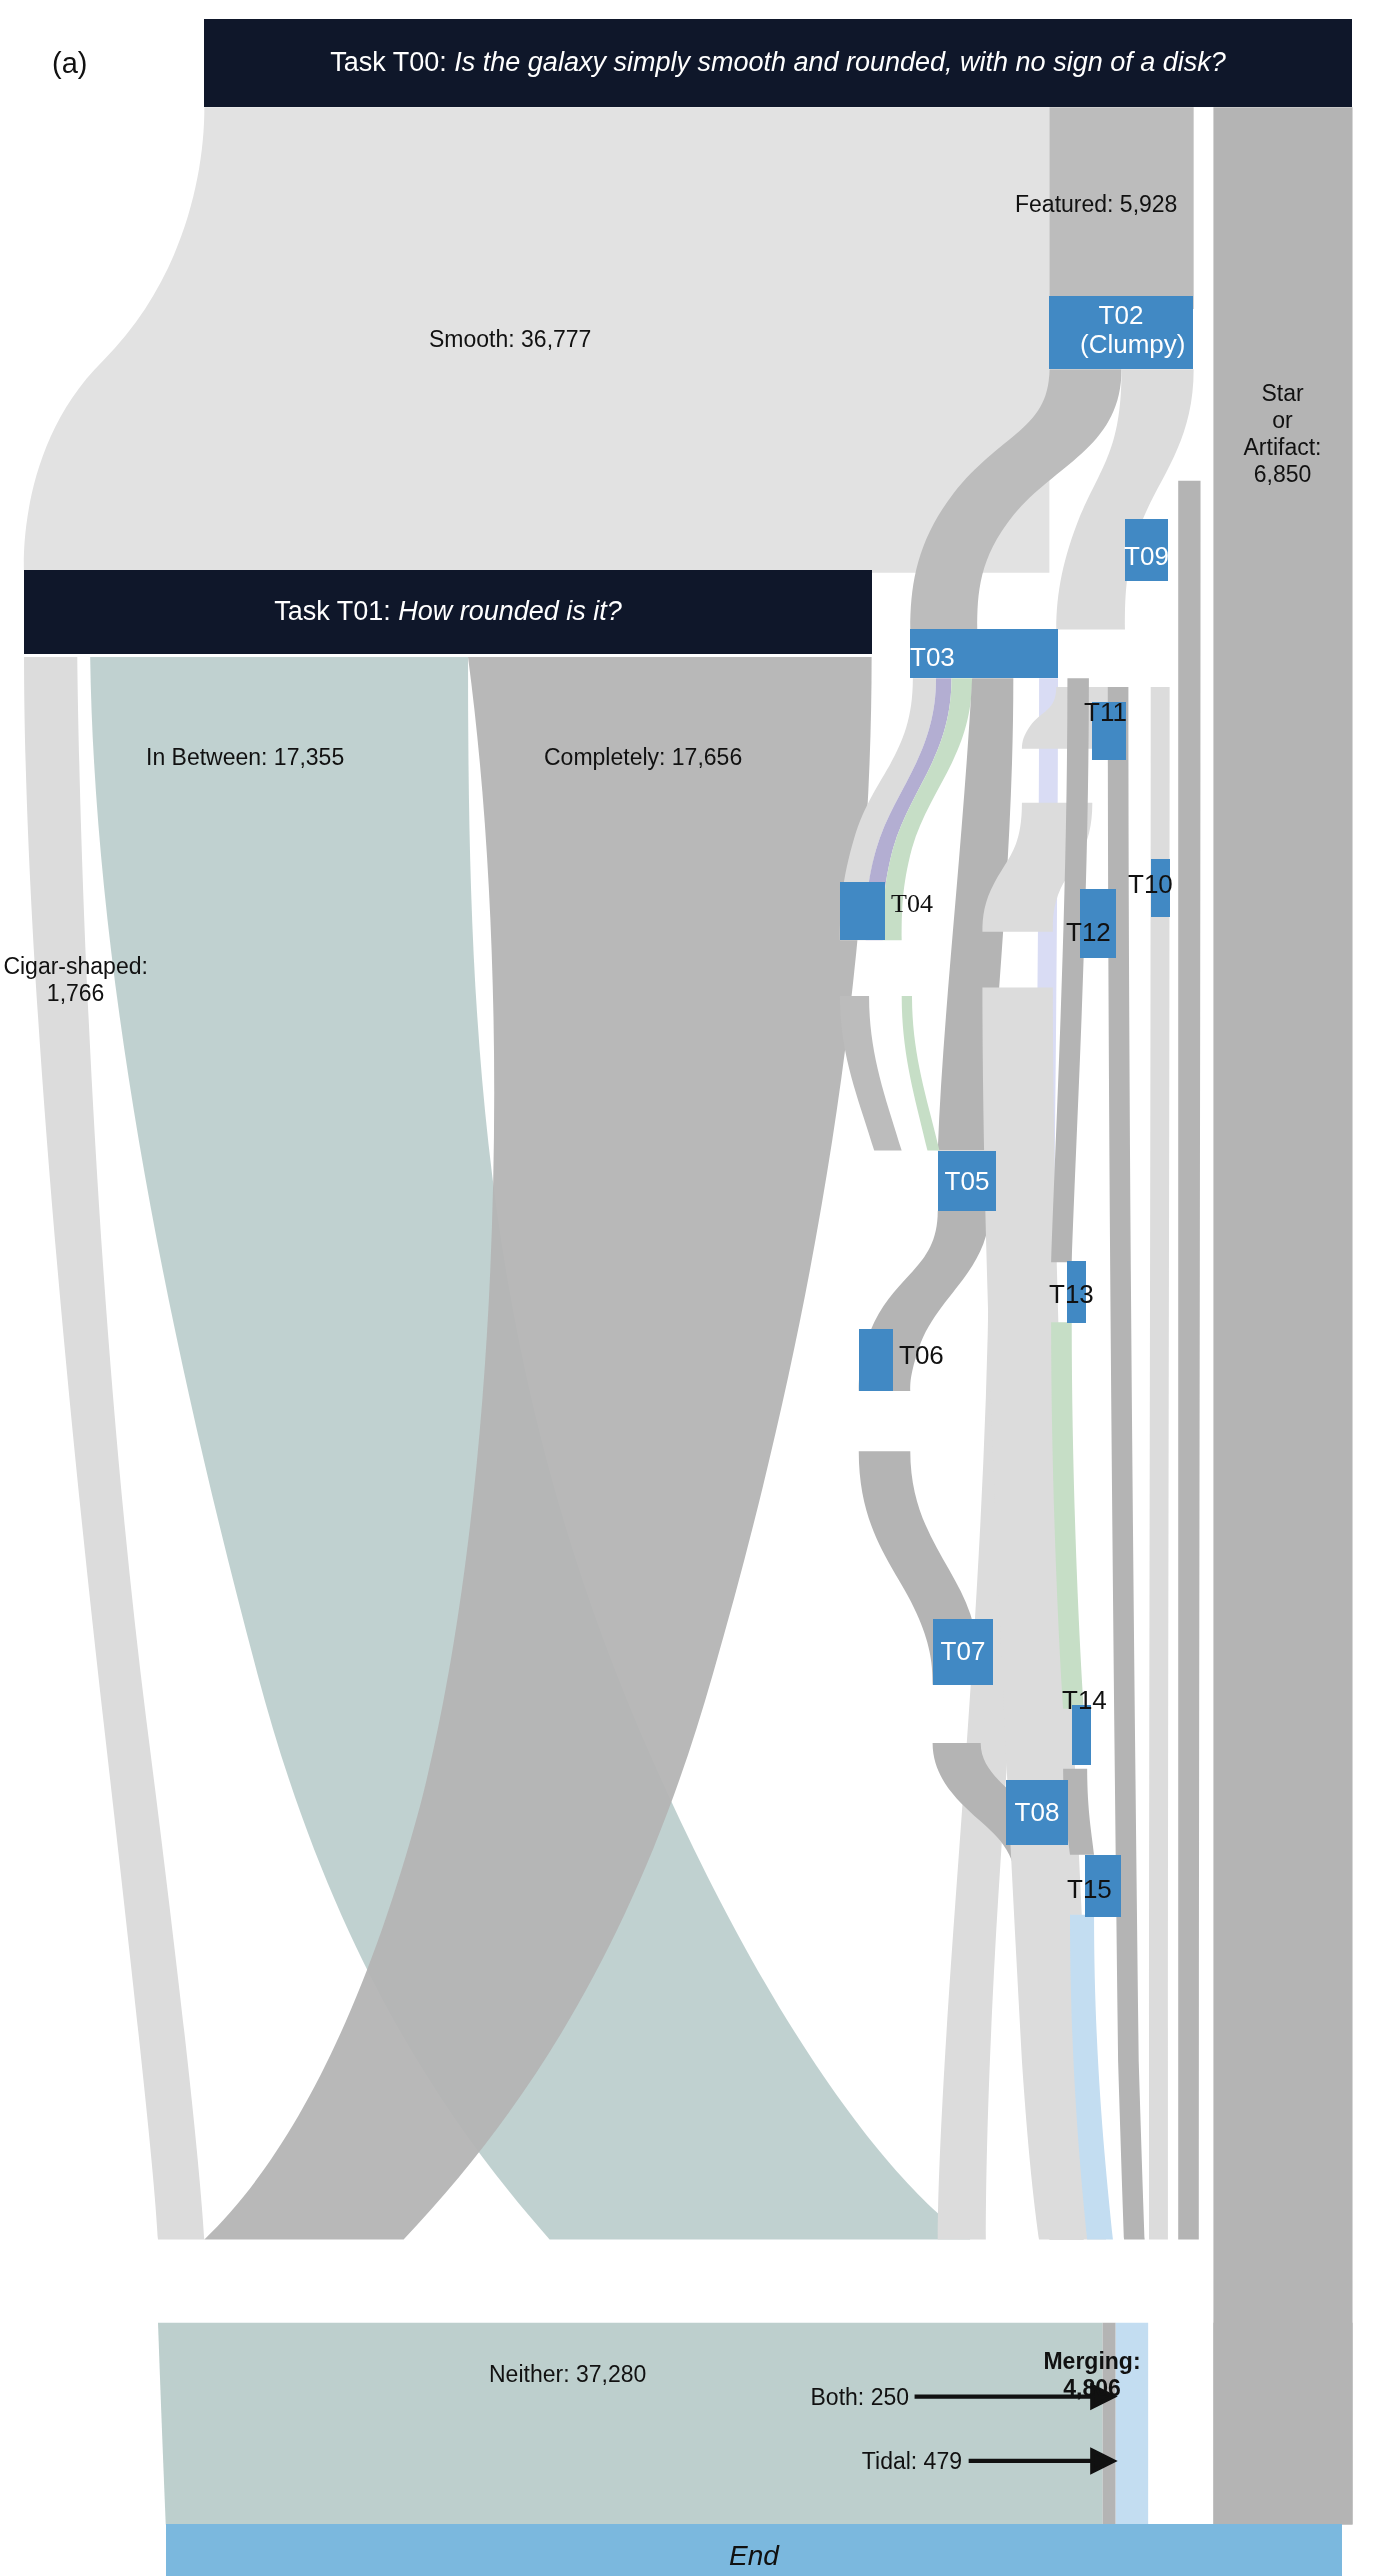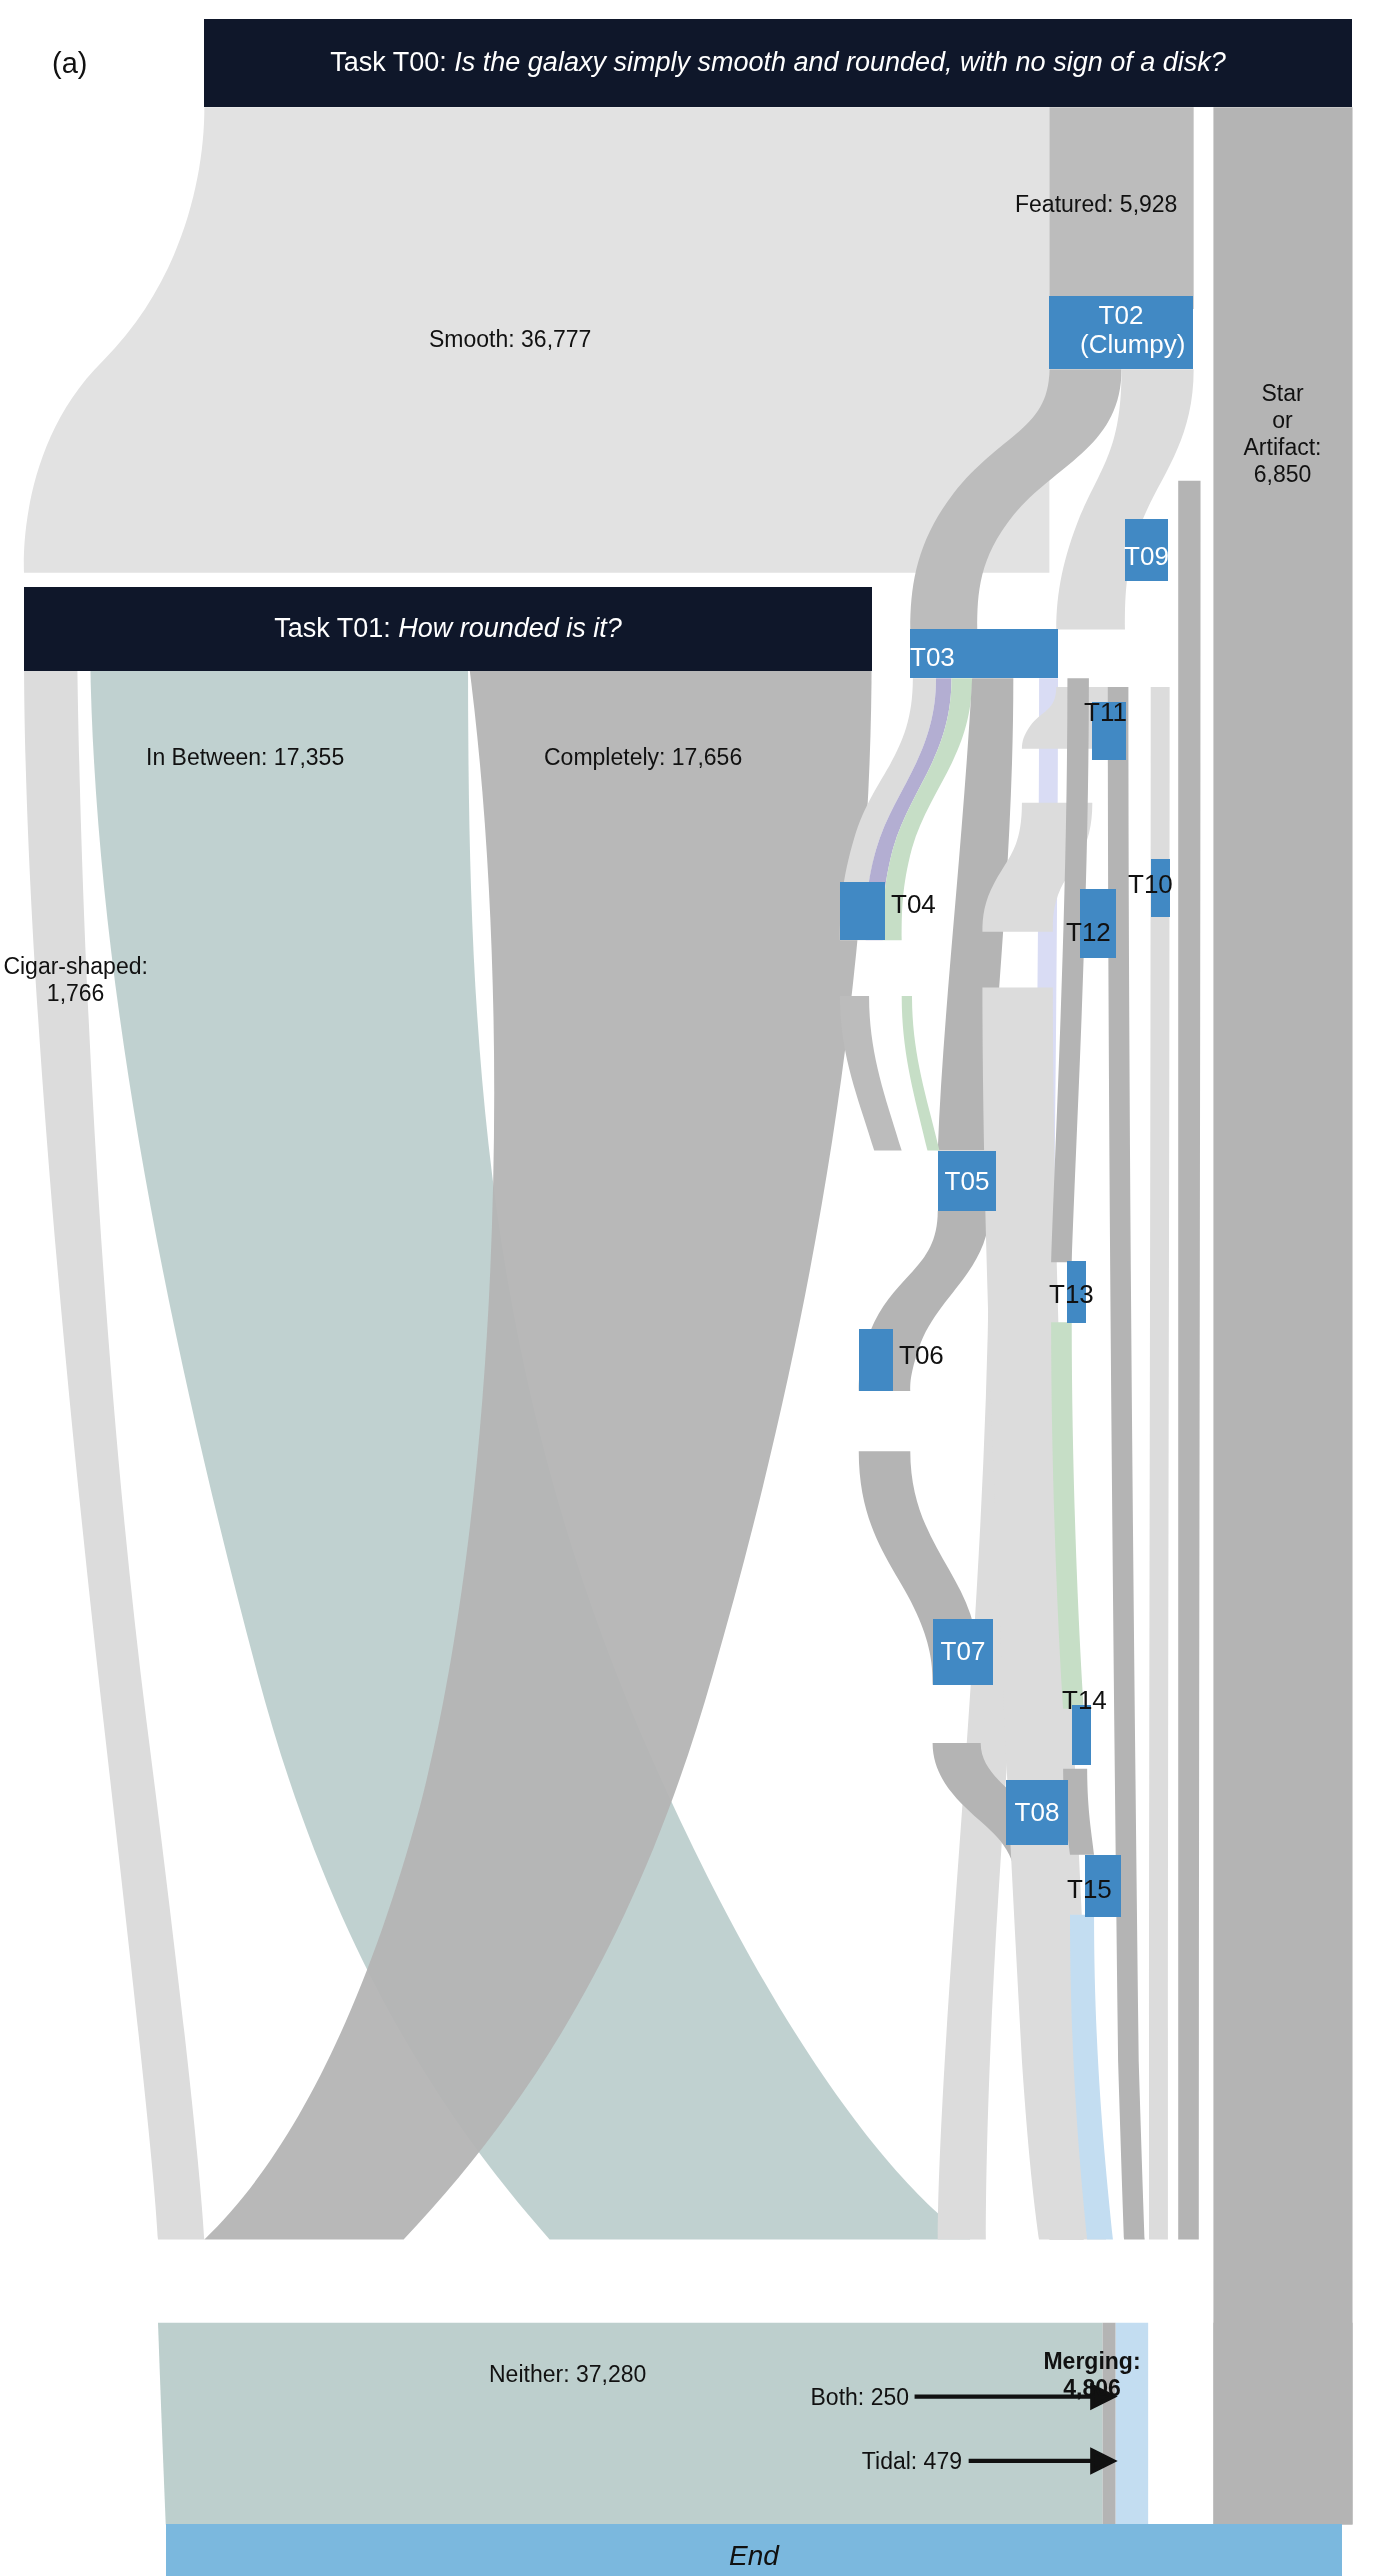--- a/index.html
+++ b/index.html
@@ -118,40 +118,40 @@
       <polygon points="1272,2854 1296,2866 1272,2878"></polygon>
     </g>
   </svg>
 
   <div class="panel-label" style="left:52px;top:47px;">(a)</div>
 
   <div class="taskbar" id="bar-t00" style="left:204px;top:19px;width:1148px;height:88px;">
     <div><span class="pre">Task T00: </span><span class="q">Is the galaxy simply smooth and rounded, with no sign of a disk?</span></div>
   </div>
 
-  <div class="taskbar" id="bar-t01" style="left:24px;top:587px;width:848px;height:84px;">
+  <div class="taskbar" id="bar-t01" style="left:24px;top:570px;width:848px;height:84px;">
     <div><span class="pre">Task T01: </span><span class="q">How rounded is it?</span></div>
   </div>
 
 
   <div class="taskbar" id="bar-end" style="left:166px;top:2524px;width:1176px;height:64px;">
     <div><span>End</span></div>
   </div>
 
   <div class="node" style="left:1049px;top:296px;width:144px;height:73px;"></div>
   <div class="node-label" style="left:1080px;top:301px;width:82px;text-align:center;line-height:1.1;">
     <div>T02</div>
     <div>(Clumpy)</div>
   </div>
 
   <div class="node" style="left:910px;top:629px;width:148px;height:49px;"></div>
   <div class="node-label" style="left:910px;top:642px;width:148px;">T03</div>
 
   <div class="node" style="left:840px;top:882px;width:45px;height:58px;"></div>
-  <div class="node-label dark" style="left:891px;top:889px;">T04</div>
+  <div class="node-label dark" style="left:891px;top:889px;font-family:Liberation Serif, serif;">T04</div>
 
   <div class="node" style="left:938px;top:1151px;width:58px;height:60px;"></div>
   <div class="node-label" style="left:938px;top:1166px;width:58px;text-align:center;">T05</div>
 
   <div class="node" style="left:859px;top:1329px;width:34px;height:62px;"></div>
   <div class="node-label dark" style="left:899px;top:1340px;">T06</div>
 
   <div class="node" style="left:933px;top:1619px;width:60px;height:66px;"></div>
   <div class="node-label" style="left:933px;top:1636px;width:60px;text-align:center;">T07</div>
 

